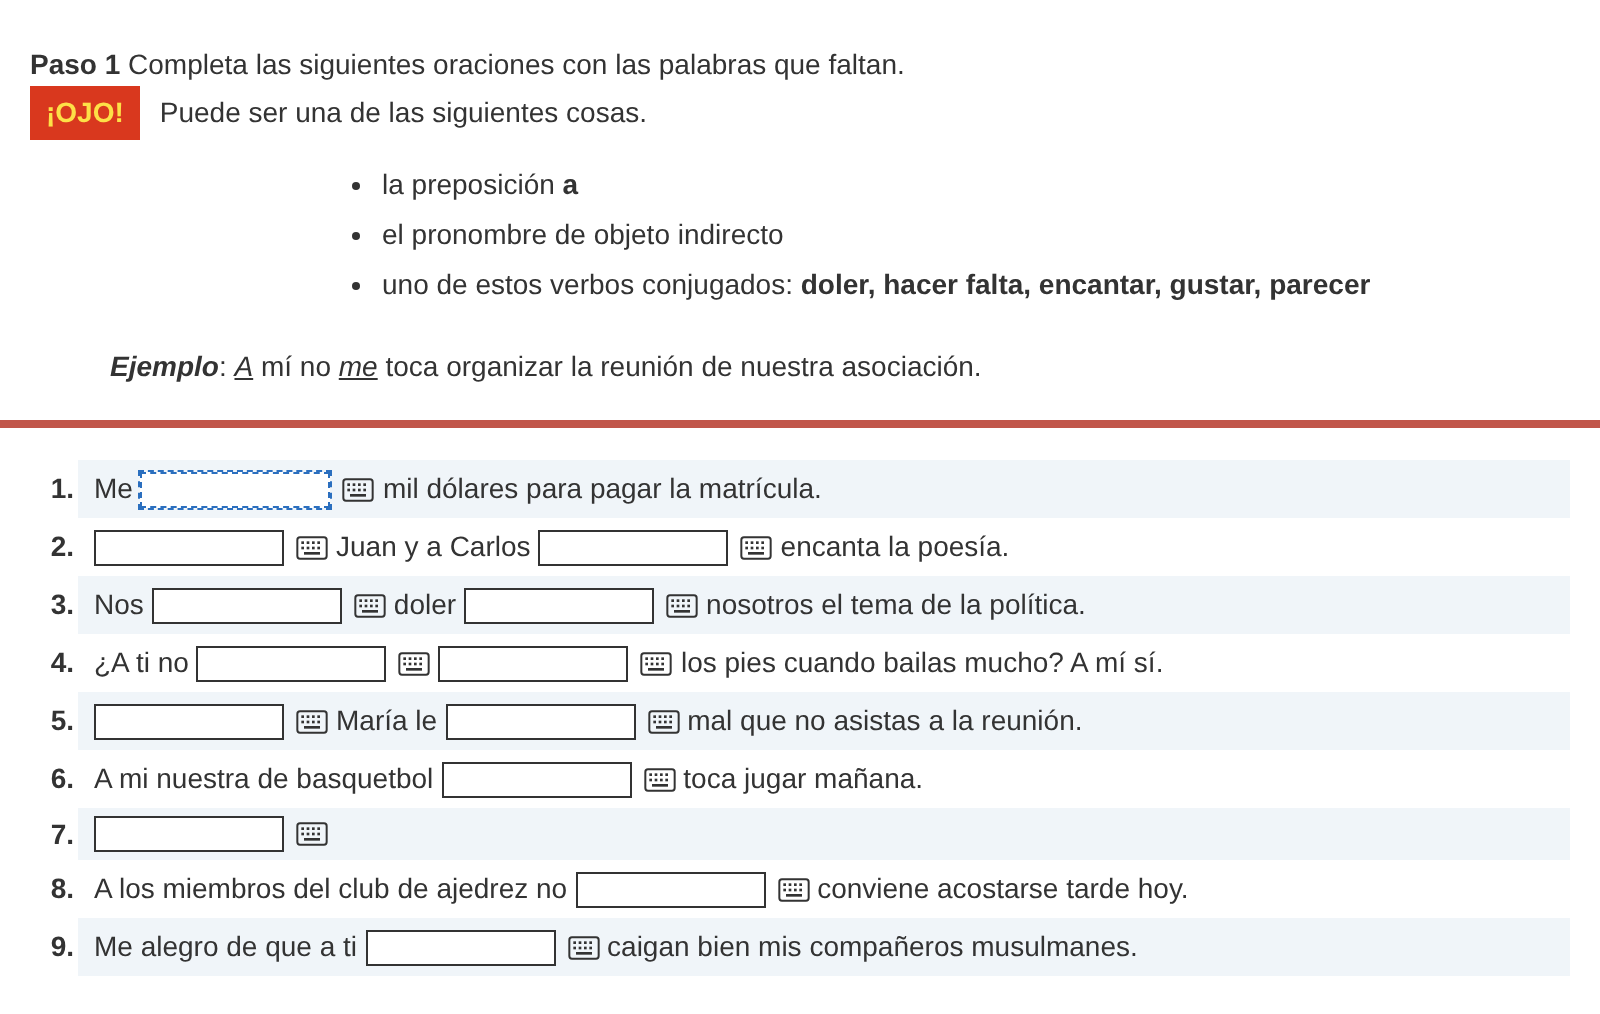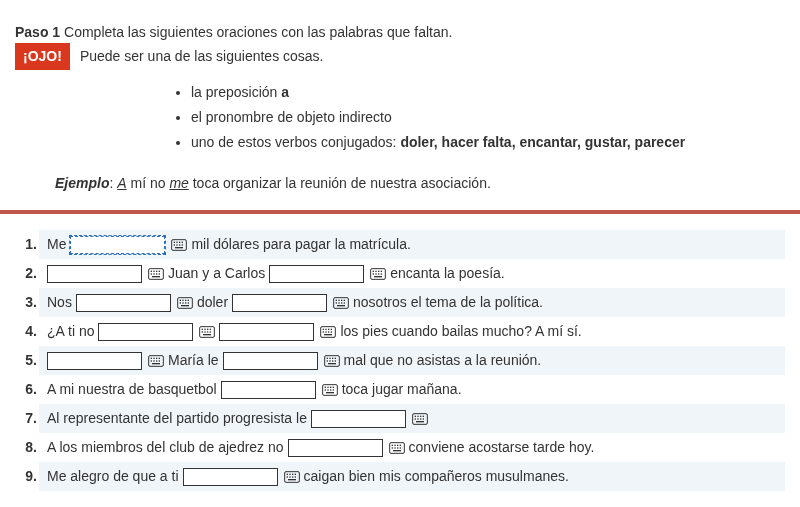--- a/index.html
+++ b/index.html
@@ -10,21 +10,21 @@
     padding: 22px 15px 20px 15px;
     width: 800px;
     box-sizing: border-box;
     line-height: 1.5;
   }
   .paso { }
   .paso b { font-weight: bold; }
   .ojo-row { display: flex; align-items: center; margin-bottom: 12px; }
   .ojo-badge {
     background: #d9381e;
-    color: #ffffff;
+    color: #fde047;
     font-weight: bold;
     padding: 3px 8px;
     margin-right: 10px;
     font-size: 14px;
   }
   ul.bullets {
     list-style: disc;
     margin: 0 0 20px 0;
     padding-left: 160px;
   }
@@ -289,21 +289,20 @@
           <rect x="8" y="8" width="2" height="2" fill="#333"></rect>
           <rect x="12" y="8" width="2" height="2" fill="#333"></rect>
           <rect x="16" y="8" width="2" height="2" fill="#333"></rect>
           <rect x="6" y="12" width="12" height="2" fill="#333"></rect>
         </svg>
       </span>
     <span class="frag">toca jugar mañana.</span>
   </li>
 
   <li>
-    <span class="frag">Al representante del partido progresista le</span>
     <span class="blank"></span>
     <span class="kbd-icon">
         <svg viewBox="0 0 24 18">
           <rect x="1" y="1" width="22" height="16" rx="2" fill="none" stroke="#333" stroke-width="1.5"></rect>
           <rect x="4" y="4" width="2" height="2" fill="#333"></rect>
           <rect x="8" y="4" width="2" height="2" fill="#333"></rect>
           <rect x="12" y="4" width="2" height="2" fill="#333"></rect>
           <rect x="16" y="4" width="2" height="2" fill="#333"></rect>
           <rect x="4" y="8" width="2" height="2" fill="#333"></rect>
           <rect x="8" y="8" width="2" height="2" fill="#333"></rect>

